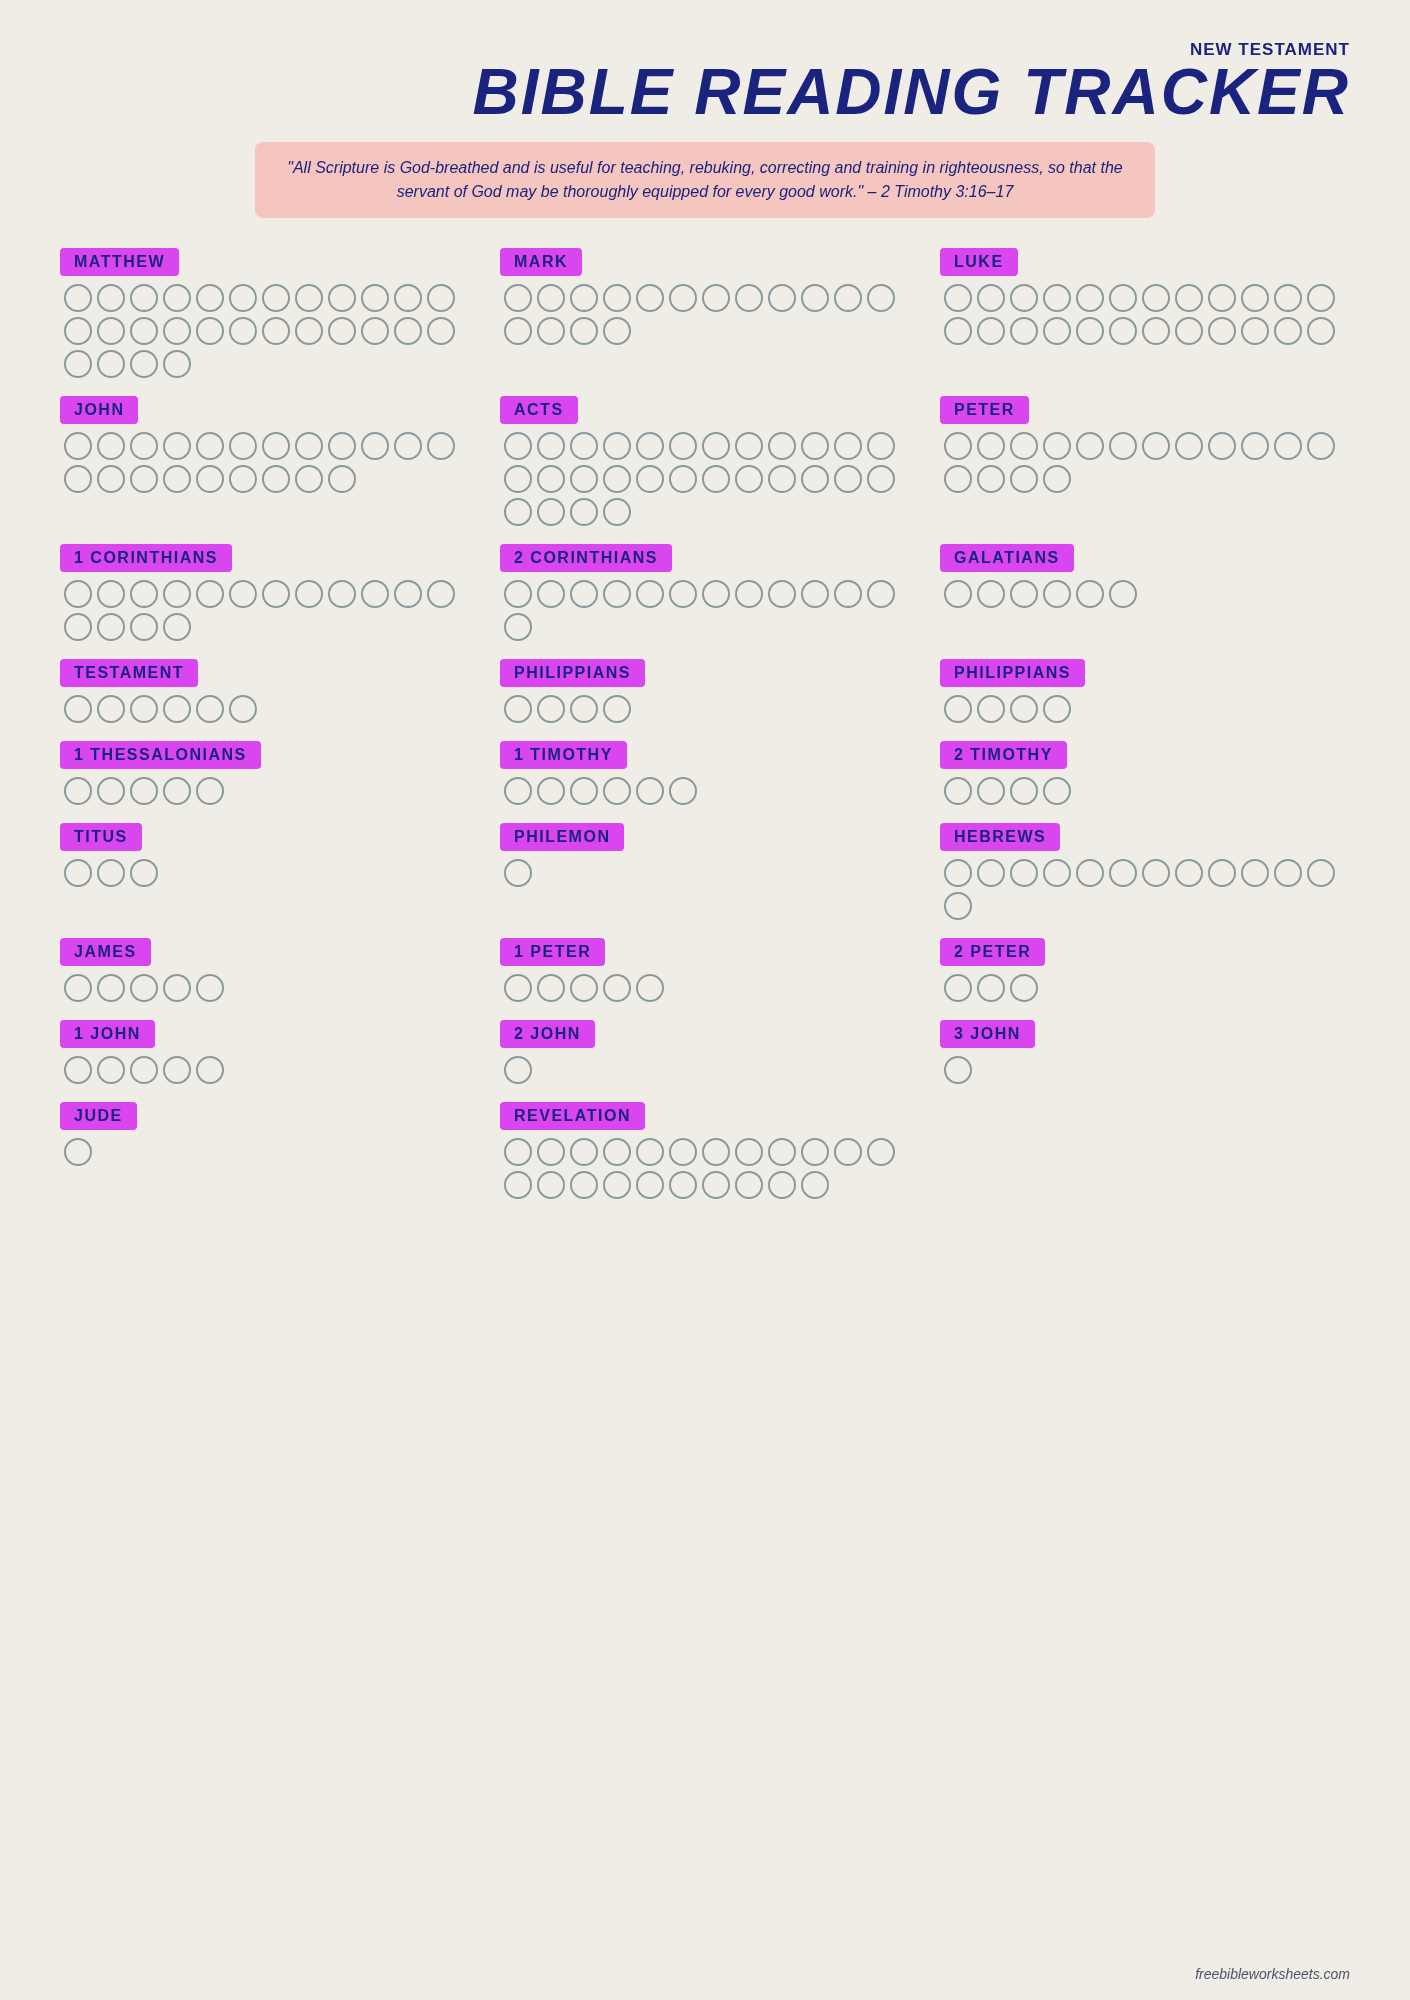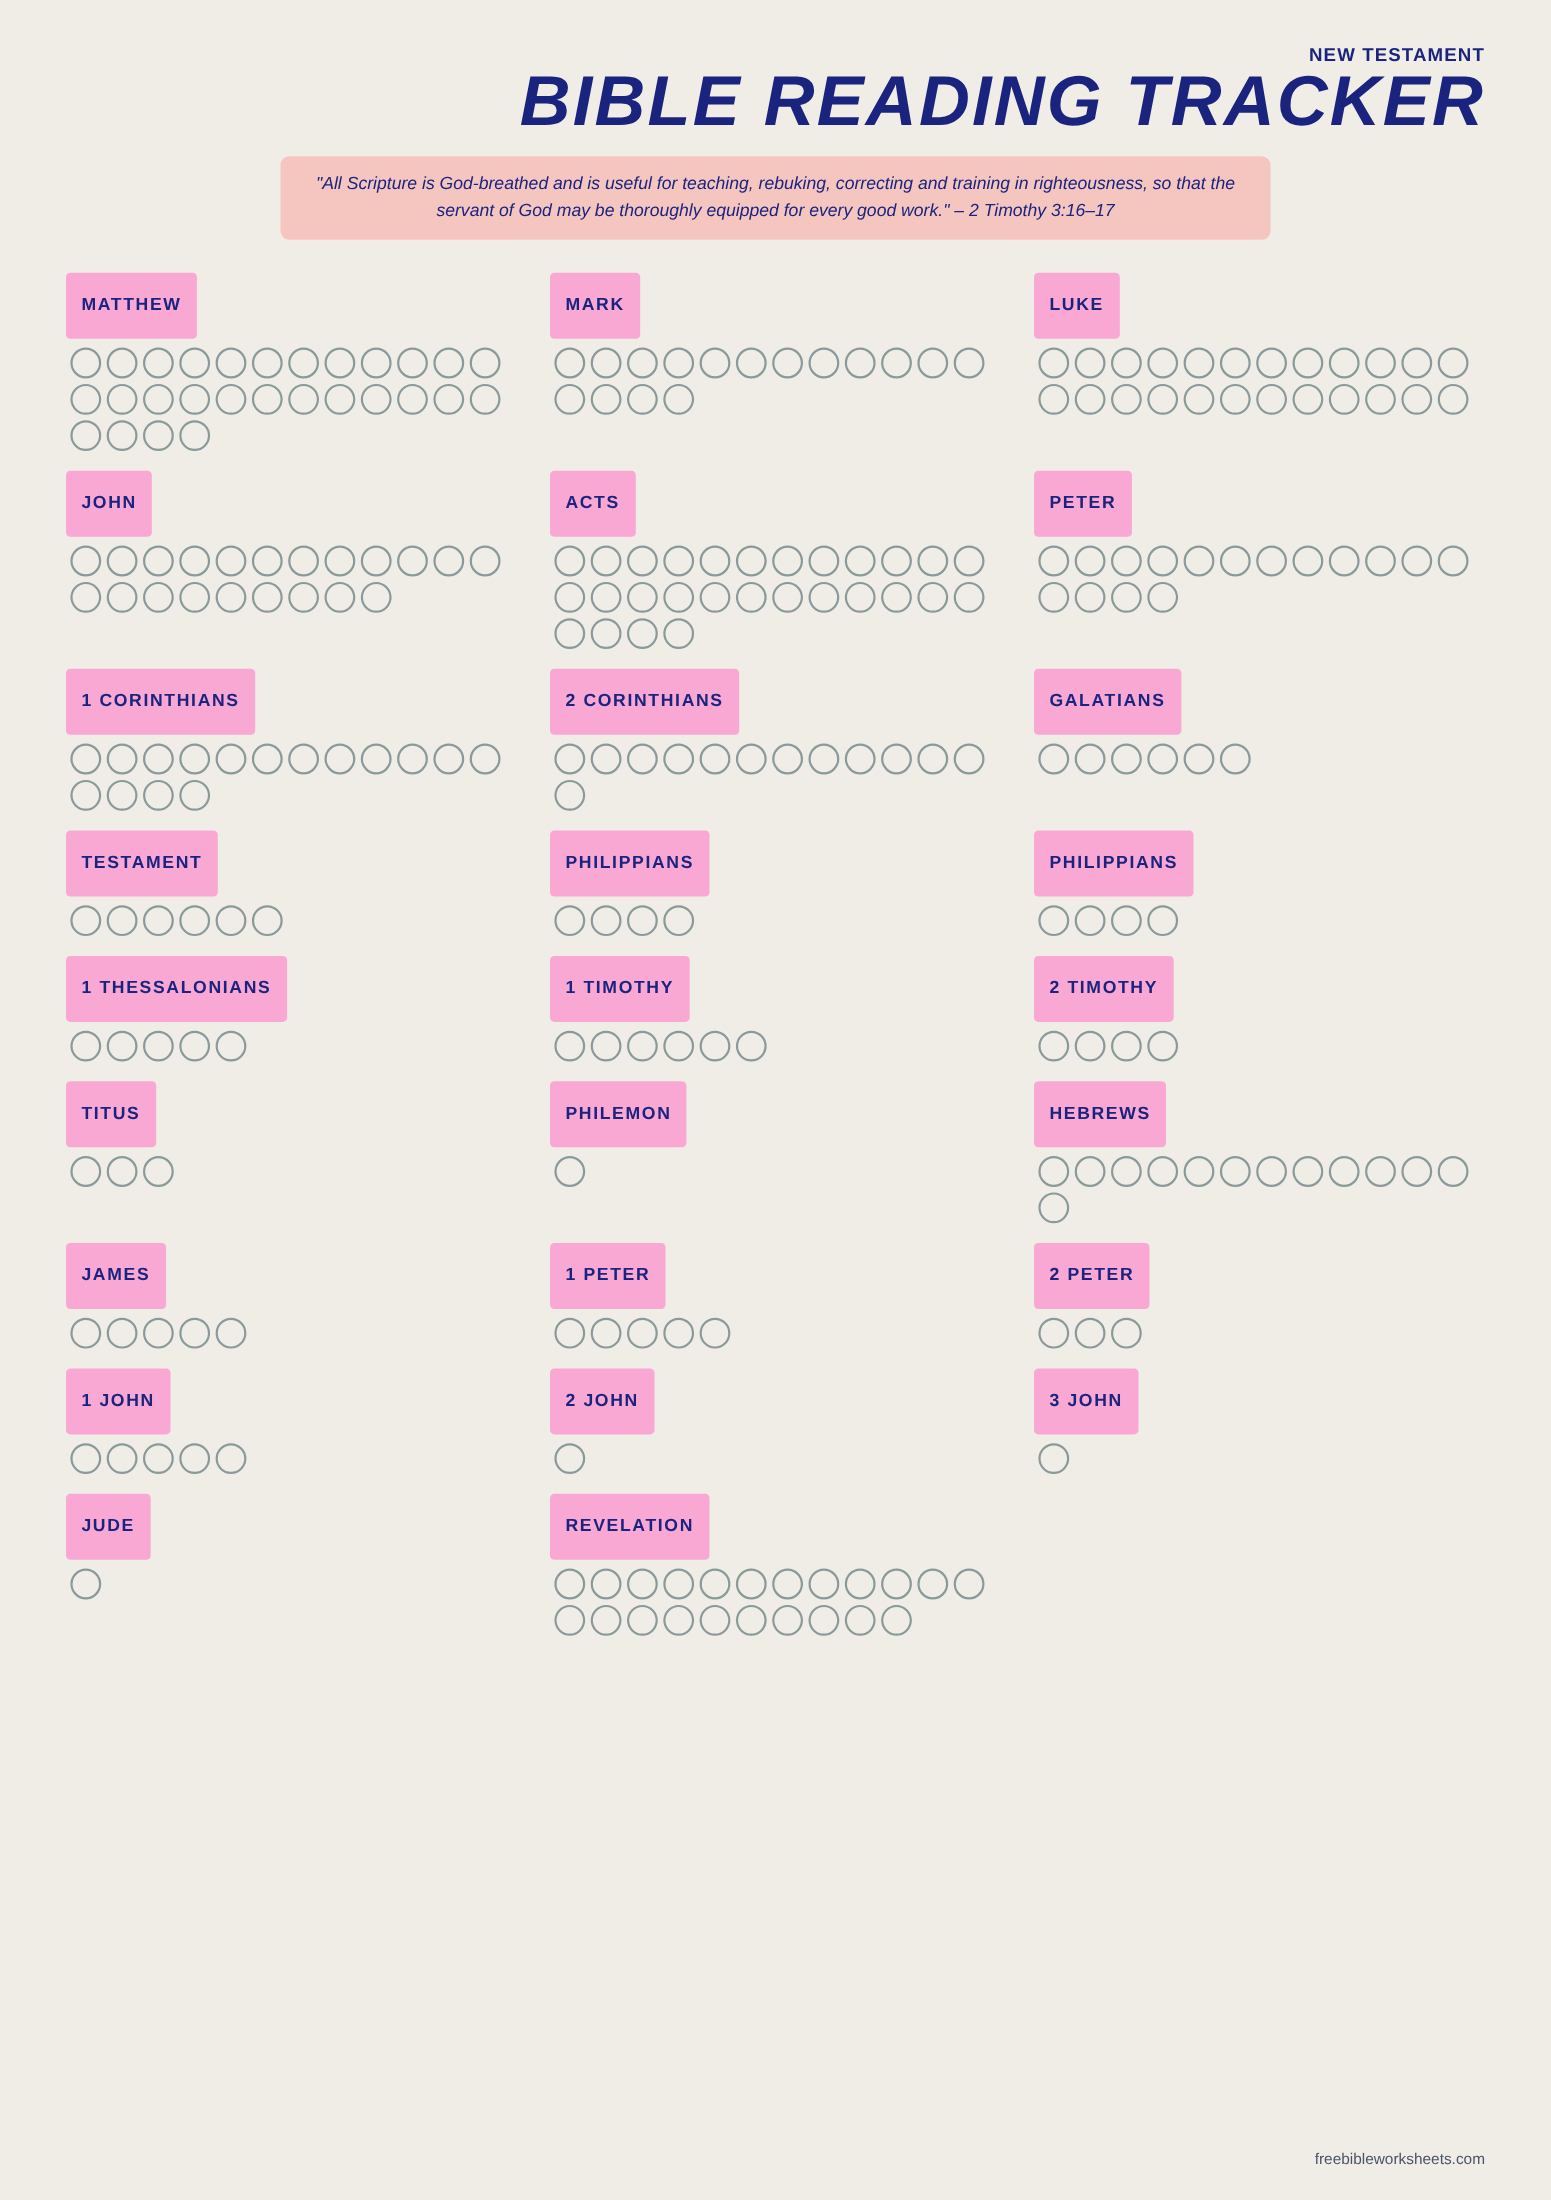--- a/index.html
+++ b/index.html
@@ -66,26 +66,26 @@
     }
 
     .book-section {
       display: flex;
       flex-direction: column;
       gap: 4px;
     }
 
     .book-label {
       display: inline-block;
-      background-color: #f9a8d4;
+      background-color: #d946ef;
       color: #1a237e;
       font-size: 16px;
       font-weight: 900;
       letter-spacing: 1.5px;
-      padding: 21px 14px;
+      padding: 5px 14px;
       border-radius: 4px;
       margin-bottom: 4px;
       width: fit-content;
     }
 
     .circles-container {
       display: flex;
       flex-wrap: wrap;
       gap: 5px;
       padding-left: 4px;
@@ -95,25 +95,26 @@
       width: 28px;
       height: 28px;
       border-radius: 50%;
       border: 2px solid #8a9a9a;
       background: transparent;
       display: inline-block;
     }
 
     .footer-text {
       position: absolute;
-      bottom: 30px;
+      bottom: 18px;
       right: 60px;
       font-family: Arial, sans-serif;
       font-size: 14px;
       color: #4a5568;
+      font-style: italic;
     }
   </style>
 </head>
 <body class="page-bg">
 
 <div class="header">
   <div class="subtitle-line">NEW TESTAMENT</div>
   <div class="main-title">BIBLE READING TRACKER</div>
 </div>
 

